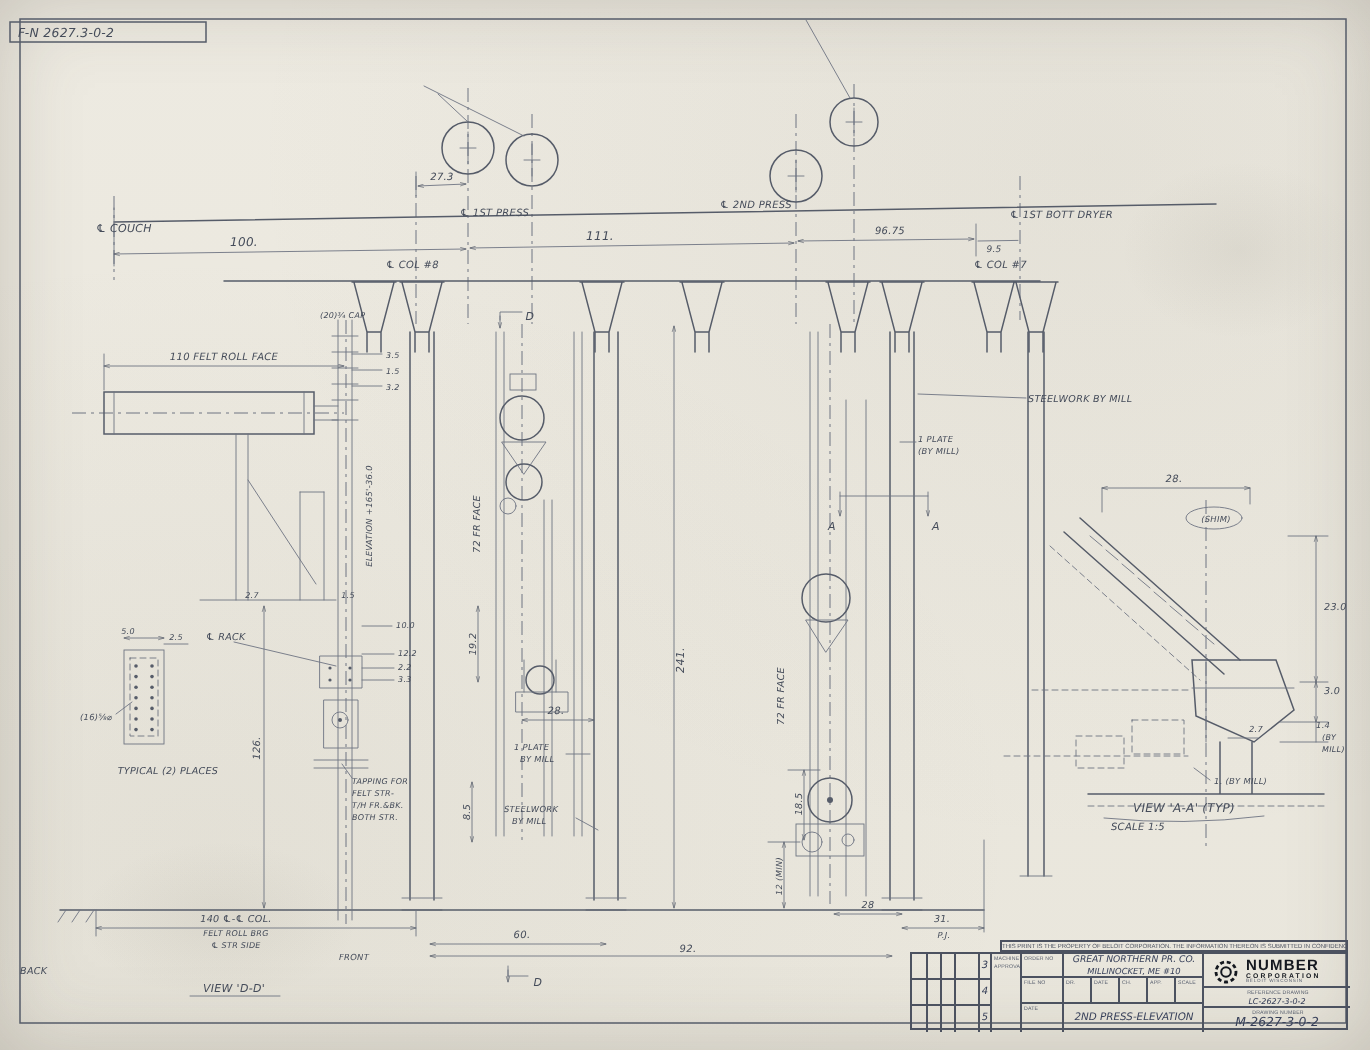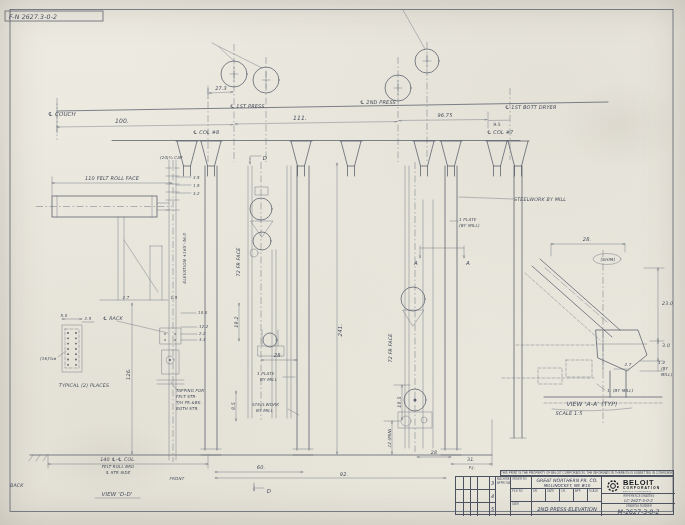--- a/index.html
+++ b/index.html
@@ -367,21 +367,21 @@
         </div>
       </div>
 
       <div class="cell" style="left:146px;top:0;width:73px;height:39px;">
         <div class="cell bB" style="left:0;top:0;width:73px;height:17px;">
           <svg width="14" height="14" style="position:absolute;left:4px;top:1.5px;">
             <circle cx="7" cy="7" r="5" fill="none" stroke="#14181f" stroke-width="1.4" stroke-dasharray="2 1.4"></circle>
             <circle cx="7" cy="7" r="2.4" fill="none" stroke="#14181f" stroke-width="1"></circle>
           </svg>
           <div style="position:absolute;left:21px;top:2px;">
-            <div class="brand" style="font-size:7.5px;line-height:7px;">BELOIT</div>
+            <div class="brand" style="font-size:7.5px;line-height:7px;">NUMBER</div>
             <div class="brand" style="font-size:3.4px;line-height:4px;letter-spacing:1.1px;">CORPORATION</div>
             <div style="font-size:2.3px;line-height:3px;color:#5a6170;letter-spacing:.4px;">BELOIT WISCONSIN</div>
           </div>
         </div>
         <div class="cell bB" style="left:0;top:17px;width:73px;height:10px;">
           <span class="hdr" style="text-align:center;">REFERENCE DRAWING</span>
           <div class="hand" style="font-size:4px;text-align:center;">LC-2627-3-0-2</div>
         </div>
         <div class="cell" style="left:0;top:27px;width:73px;height:12px;">
           <span class="hdr" style="text-align:center;">DRAWING NUMBER</span>

